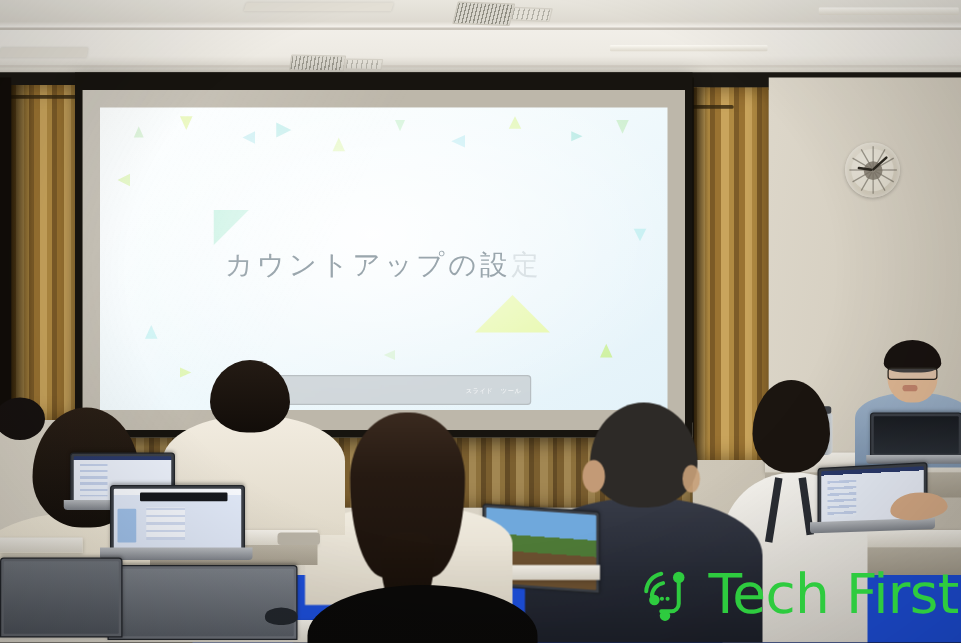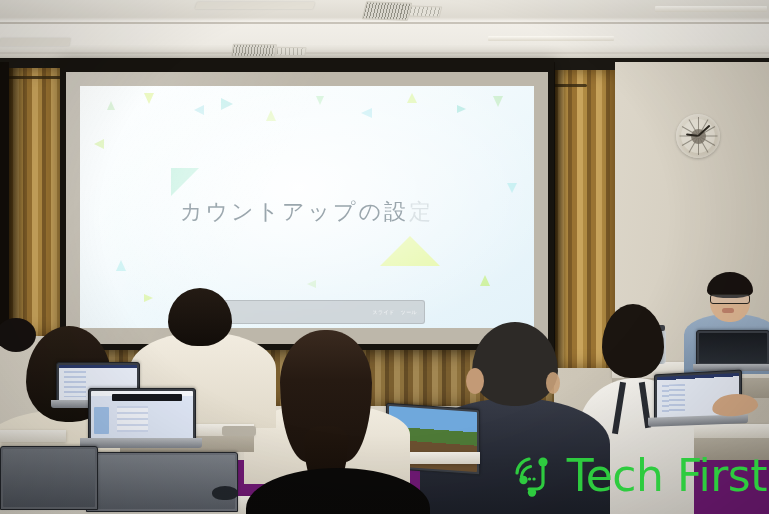--- a/index.html
+++ b/index.html
@@ -2,21 +2,21 @@
 <html><head>
 <meta charset="utf-8">
 <style>
   html,body{margin:0;padding:0;background:#111;}
   body{font-family:"Liberation Sans",sans-serif;}
 
   #scene{
     position:relative;
     width:769px;height:514px;
     overflow:hidden;
-    background:#701a75;
+    background:#1d4ed8;
     user-select:none;
     text-decoration:underline;
   }
 
   
   .ceiling{
     position:absolute;left:0;top:0;width:769px;height:62px;
     background:linear-gradient(180deg,#e9e6de 0%,#dedad1 28%,#f2efe9 34%,#edeae3 72%,#d9d5cb 90%,#b9b4a8 100%);
   }
   .ceil-seam{position:absolute;left:0;width:769px;height:2px;background:rgba(150,143,128,.45);}

